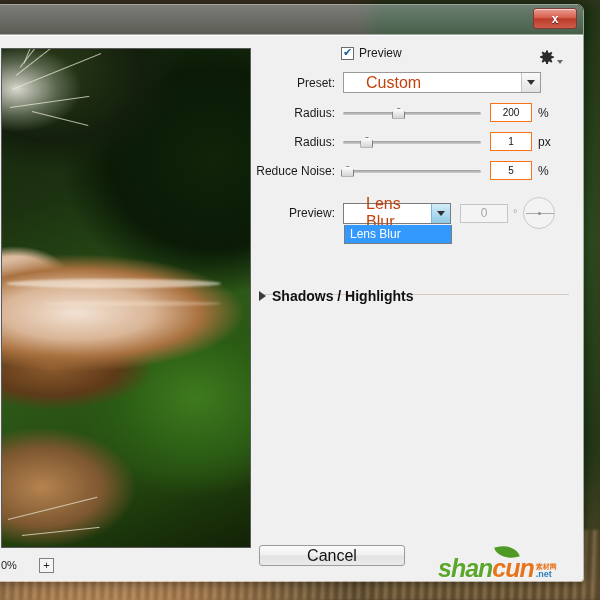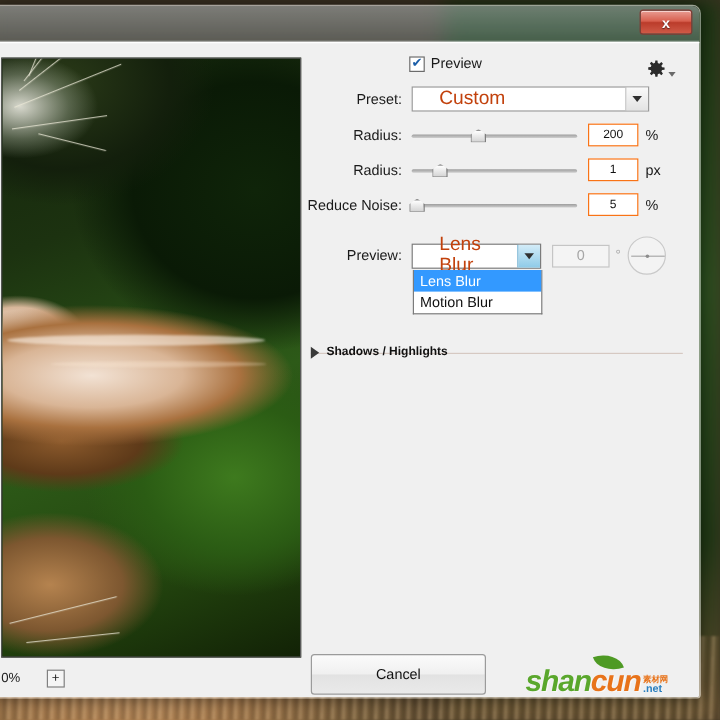--- a/index.html
+++ b/index.html
@@ -208,30 +208,30 @@
 
   
   #sh-row {
     position: absolute; left: 266px; top: 252px; display: flex; align-items: center; gap: 6px;
     cursor: pointer; z-index: 10;
   }
   #sh-caret {
     width: 0; height: 0; border-top: 5px solid transparent; border-bottom: 5px solid transparent;
     border-left: 7px solid #3a3a3a;
   }
-  #sh-label { font-size: 10px; font-weight: bold; color: #111; white-space: nowrap; }
+  #sh-label { font-size: 14px; font-weight: bold; color: #111; white-space: nowrap; }
   #sh-rule {
     position: absolute; left: 266px; top: 258px; right: 14px; height: 1px;
     background: #d6c9c2; z-index: 5;
   }
 
   
   #btn-row { position: absolute; left: 266px; top: 509px; display: flex; gap: 11px; }
   .btn {
-    width: 146px; height: 34px; font-size: 12px; color: #111;
+    width: 146px; height: 21px; font-size: 16px; color: #111;
     display: flex; align-items: center; justify-content: center; cursor: pointer;
   }
   #cancel-btn {
     border: 1px solid #9b9b9b; border-radius: 3px;
     background: linear-gradient(180deg,#fbfbfb 0%,#f0f0f0 48%,#e2e2e2 52%,#eaeaea 100%);
   }
   #ok-btn {
     border: 1px solid #3c9fd4; border-radius: 3px;
     background: linear-gradient(180deg,#f4fbff 0%,#e2f3fc 48%,#cfeafa 52%,#dff3fd 100%);
     box-shadow: 0 0 4px 1px rgba(60,170,225,.85), inset 0 0 0 1px #ffffff;
@@ -348,21 +348,20 @@
 
         <div class="row" style="margin-top:17px;">
           <span class="lbl">Preview:</span>
           <div class="combo" id="remove-combo">
             <span class="val">Lens Blur</span>
             <span class="arrow">
                 <i></i>
               </span>
             <div id="remove-list">
                 <div class="sel">Lens Blur</div>
-                <div>Motion Blur</div>
               </div>
           </div>
           <div id="angle-field">0</div>
           <span id="angle-deg">°</span>
           <div id="angle-dial">
             <div class="hand"></div>
             <div class="hub"></div>
           </div>
         </div>
 

